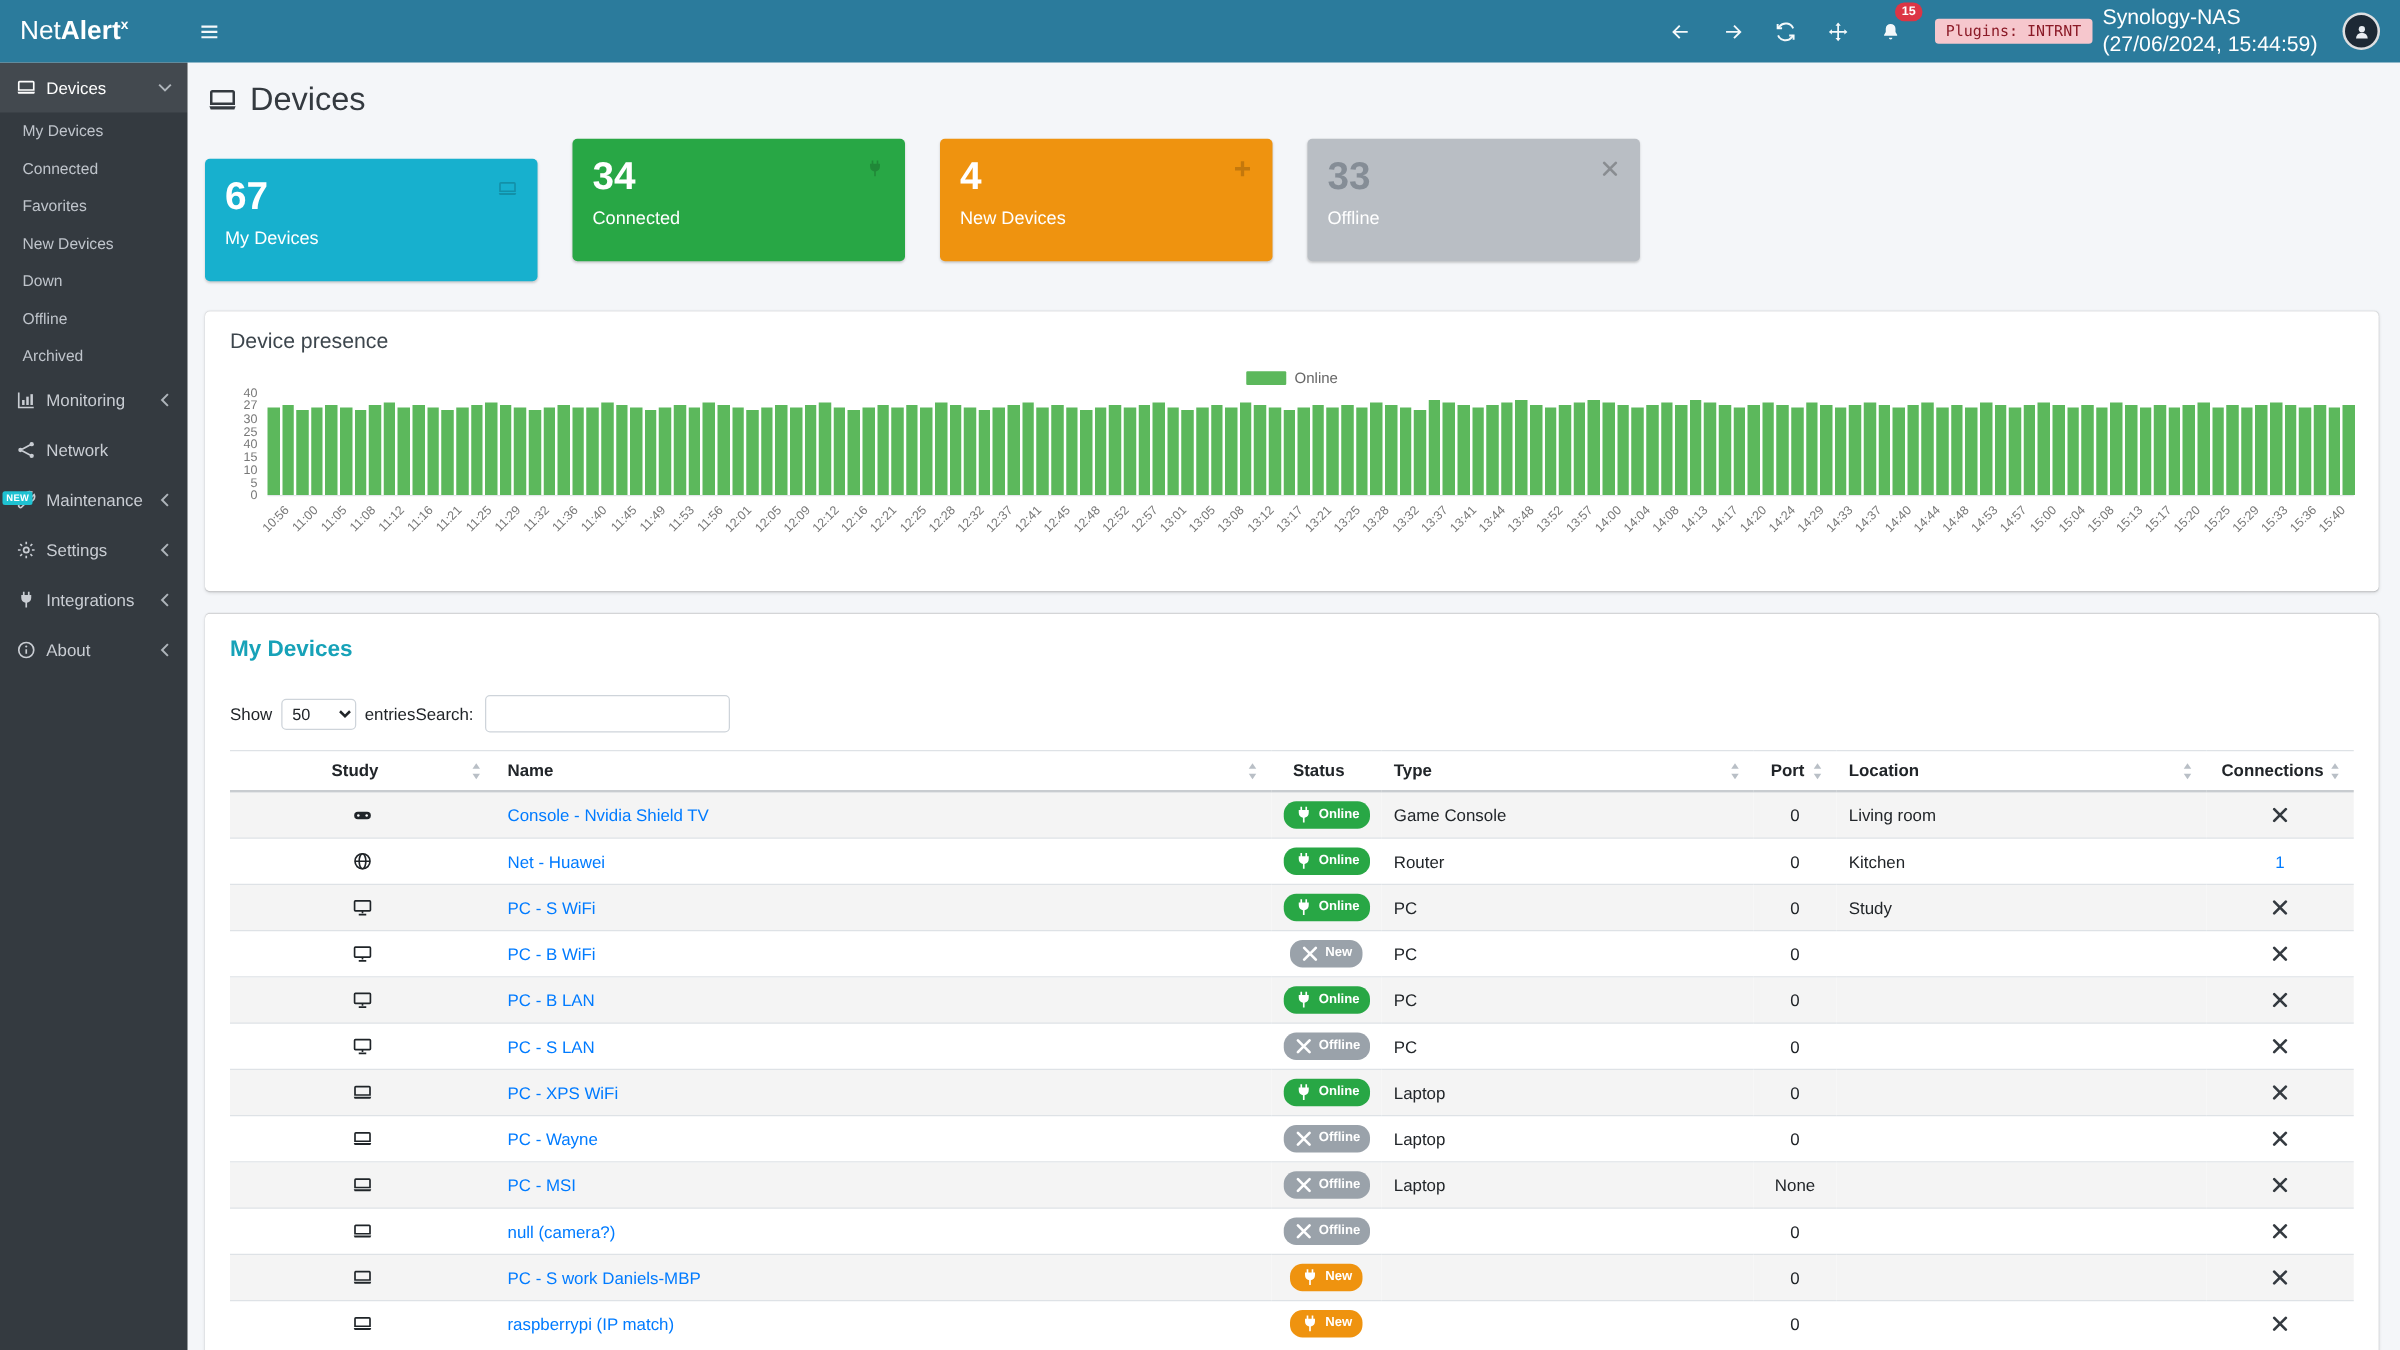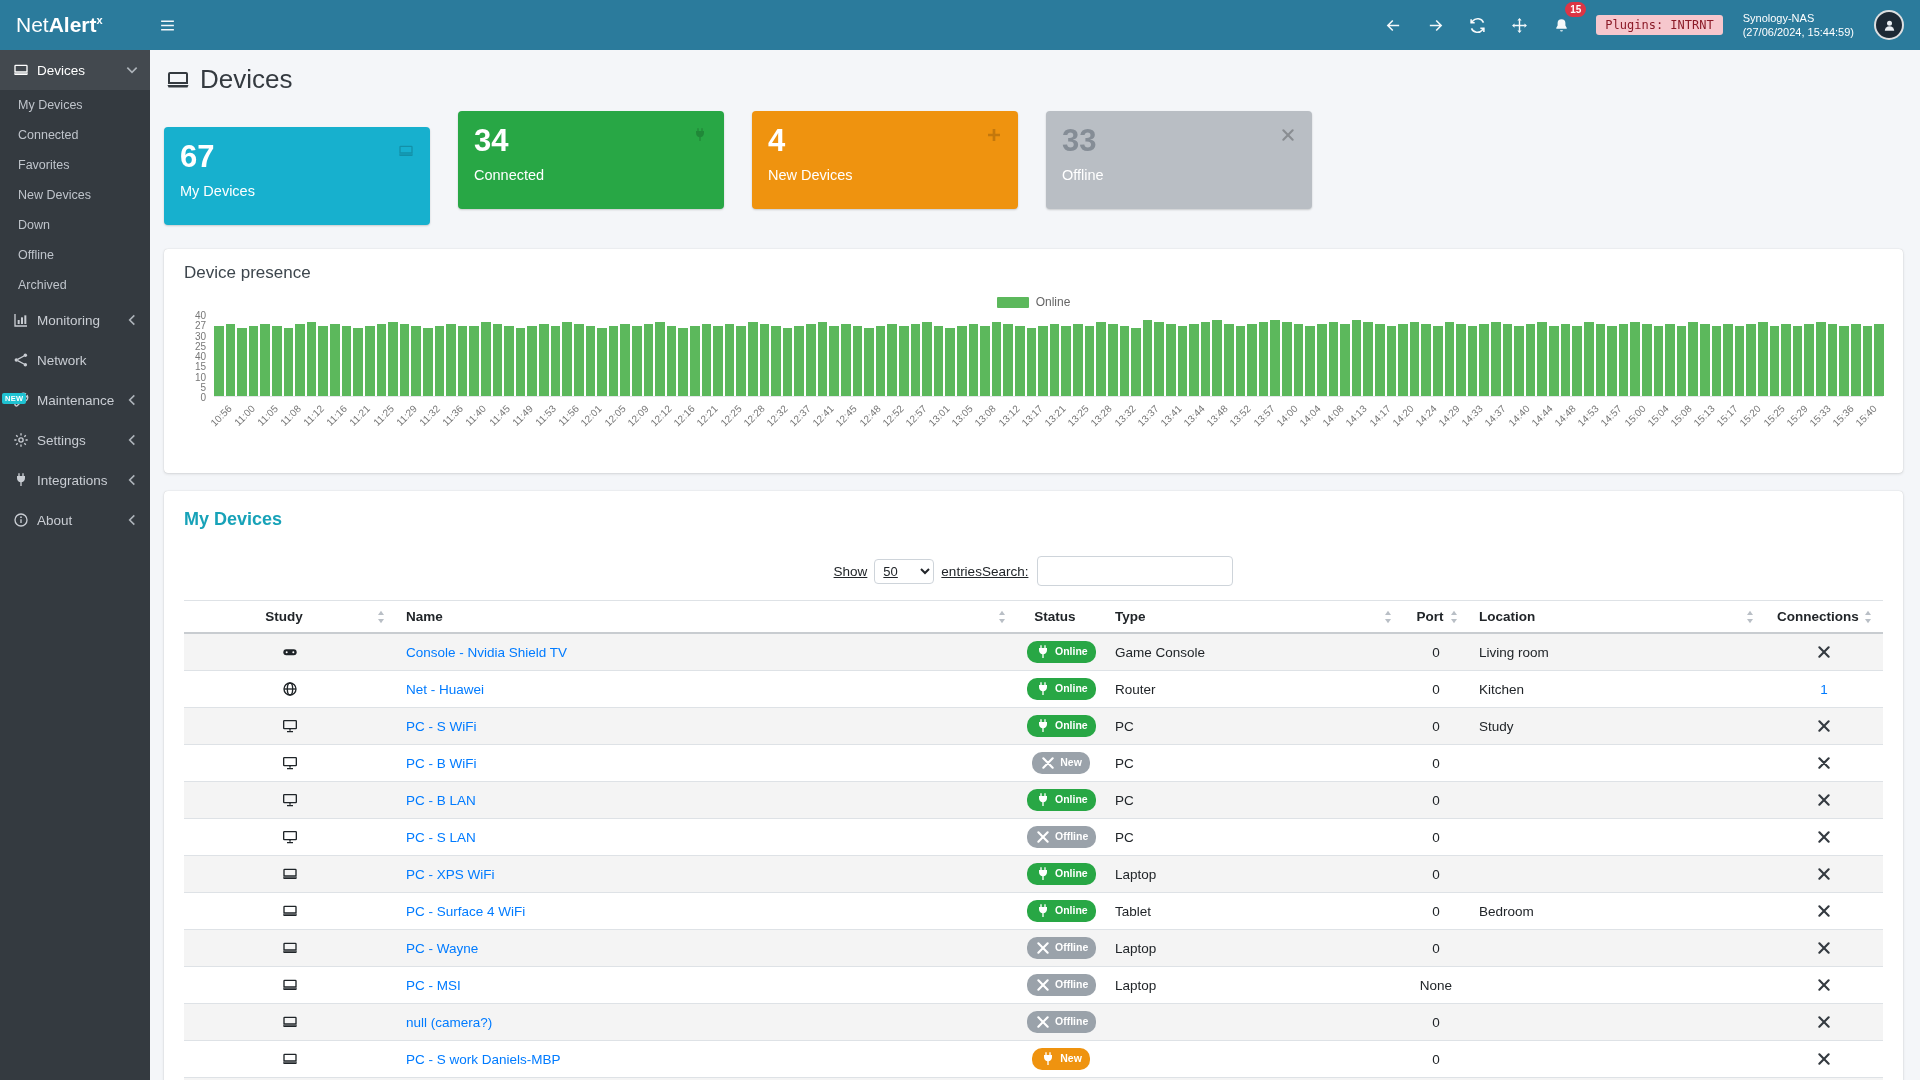--- a/index.html
+++ b/index.html
@@ -17,21 +17,21 @@
   .brand sup{font-size:11px;font-weight:700;}
   .nav-btn{width:34px;height:34px;display:flex;align-items:center;justify-content:center;
            color:rgba(255,255,255,.95);cursor:pointer;border-radius:3px;}
   .nav-btn .icon{width:17px;height:17px;}
   .nav-right{margin-left:auto;display:flex;align-items:center;gap:8px;padding-right:16px;}
   .bell-wrap{position:relative;}
   .notif-badge{position:absolute;top:-6px;right:-8px;background:#dc3545;color:#fff;
                font-size:10px;font-weight:700;padding:1px 5px;border-radius:8px;line-height:1.3;}
   .plugins-badge{background:#f6c7cd;color:#8b1a27;font-family:"DejaVu Sans Mono",monospace;
                  font-size:12px;padding:3px 9px;border-radius:3px;margin-left:10px;cursor:pointer;}
-  .host-info{font-size:11px;line-height:1.3;margin-left:12px;}
+  .host-info{font-size:17px;line-height:1.3;}
   .avatar{width:30px;height:30px;border-radius:50%;background:#1d2935;margin-left:12px;
           display:flex;align-items:center;justify-content:center;border:2px solid rgba(255,255,255,.85);cursor:pointer;}
   .avatar .icon{width:15px;height:15px;color:#e9edf2;}
 
   
   .sidebar{position:absolute;top:50px;left:0;width:150px;height:1030px;background:#343a40;z-index:20;}
   .nav-item{position:relative;display:flex;align-items:center;gap:8px;padding:12px 10px 12px 13px;
             color:#c9cdd3;font-size:13.5px;cursor:pointer;}
   .nav-item.active{background:rgba(255,255,255,.08);color:#fff;}
   .nav-ic{width:15px;height:15px;}
@@ -71,22 +71,22 @@
   .bar{flex:1 1 auto;}
   .y-axis{position:absolute;left:-8px;top:0;height:82px;width:0;}
   .ytick{position:absolute;right:0;transform:translateY(50%);font-size:10px;color:#777;}
   .x-labels{position:relative;height:58px;width:100%;}
   .xtick{position:absolute;top:6px;font-size:10px;color:#777;white-space:nowrap;
          transform:rotate(-45deg);transform-origin:100% 0;}
 
   
   .table-card{margin-top:18px;height:660px;}
   .table-title{font-size:18px;font-weight:600;color:#17a2b8;margin-top:4px;}
-  .table-controls{display:flex;justify-content:center;align-items:center;margin-top:26px;
-                  font-size:13.5px;text-decoration:underline;}
+  .table-controls{display:flex;justify-content:flex-start;align-items:center;margin-top:26px;
+                  font-size:13.5px;}
   .show-entries{display:flex;align-items:center;gap:7px;}
   .show-entries select{font-size:13px;padding:3px 4px;border:1px solid #ced4da;border-radius:4px;
                        background:#fff;color:#212529;width:60px;cursor:pointer;}
   .search-box{display:flex;align-items:center;gap:9px;}
   .search-box input{width:196px;height:30px;border:1px solid #ced4da;border-radius:4px;
                     padding:0 9px;font-size:13px;font-family:inherit;}
   table{width:100%;border-collapse:collapse;margin-top:14px;table-layout:fixed;font-size:13.5px;}
   thead th{position:relative;text-align:left;padding:8px 22px 8px 10px;border-top:1px solid #dee2e6;
            border-bottom:2px solid #c8ccd0;font-weight:700;cursor:pointer;}
   .sort-ic{position:absolute;right:7px;top:50%;transform:translateY(-50%);width:11px;height:11px;color:#b9bfc6;}
@@ -772,38 +772,20 @@
             <td class="td-port">0</td>
             <td class="td-loc"></td>
             <td class="td-conn"><svg class="icon conn-x">
                 <use href="#i-xmark"></use>
               </svg></td>
           </tr>
           <tr>
             <td class="td-icon"><svg class="icon dev-ic">
                 <use href="#i-laptop"></use>
               </svg></td>
-            <td class="td-name"><a class="dev-link">PC - Surface 4 WiFi</a></td>
-            <td class="td-status"><span class="badge b-online">
-                <svg class="icon badge-ic">
-                  <use href="#i-plug"></use>
-                </svg>
-                <span>Online</span>
-              </span></td>
-            <td class="td-type">Tablet</td>
-            <td class="td-port">0</td>
-            <td class="td-loc">Bedroom</td>
-            <td class="td-conn"><svg class="icon conn-x">
-                <use href="#i-xmark"></use>
-              </svg></td>
-          </tr>
-          <tr>
-            <td class="td-icon"><svg class="icon dev-ic">
-                <use href="#i-laptop"></use>
-              </svg></td>
             <td class="td-name"><a class="dev-link">PC - Wayne</a></td>
             <td class="td-status"><span class="badge b-offline">
                 <svg class="icon badge-ic">
                   <use href="#i-xmark"></use>
                 </svg>
                 <span>Offline</span>
               </span></td>
             <td class="td-type">Laptop</td>
             <td class="td-port">0</td>
             <td class="td-loc"></td>

